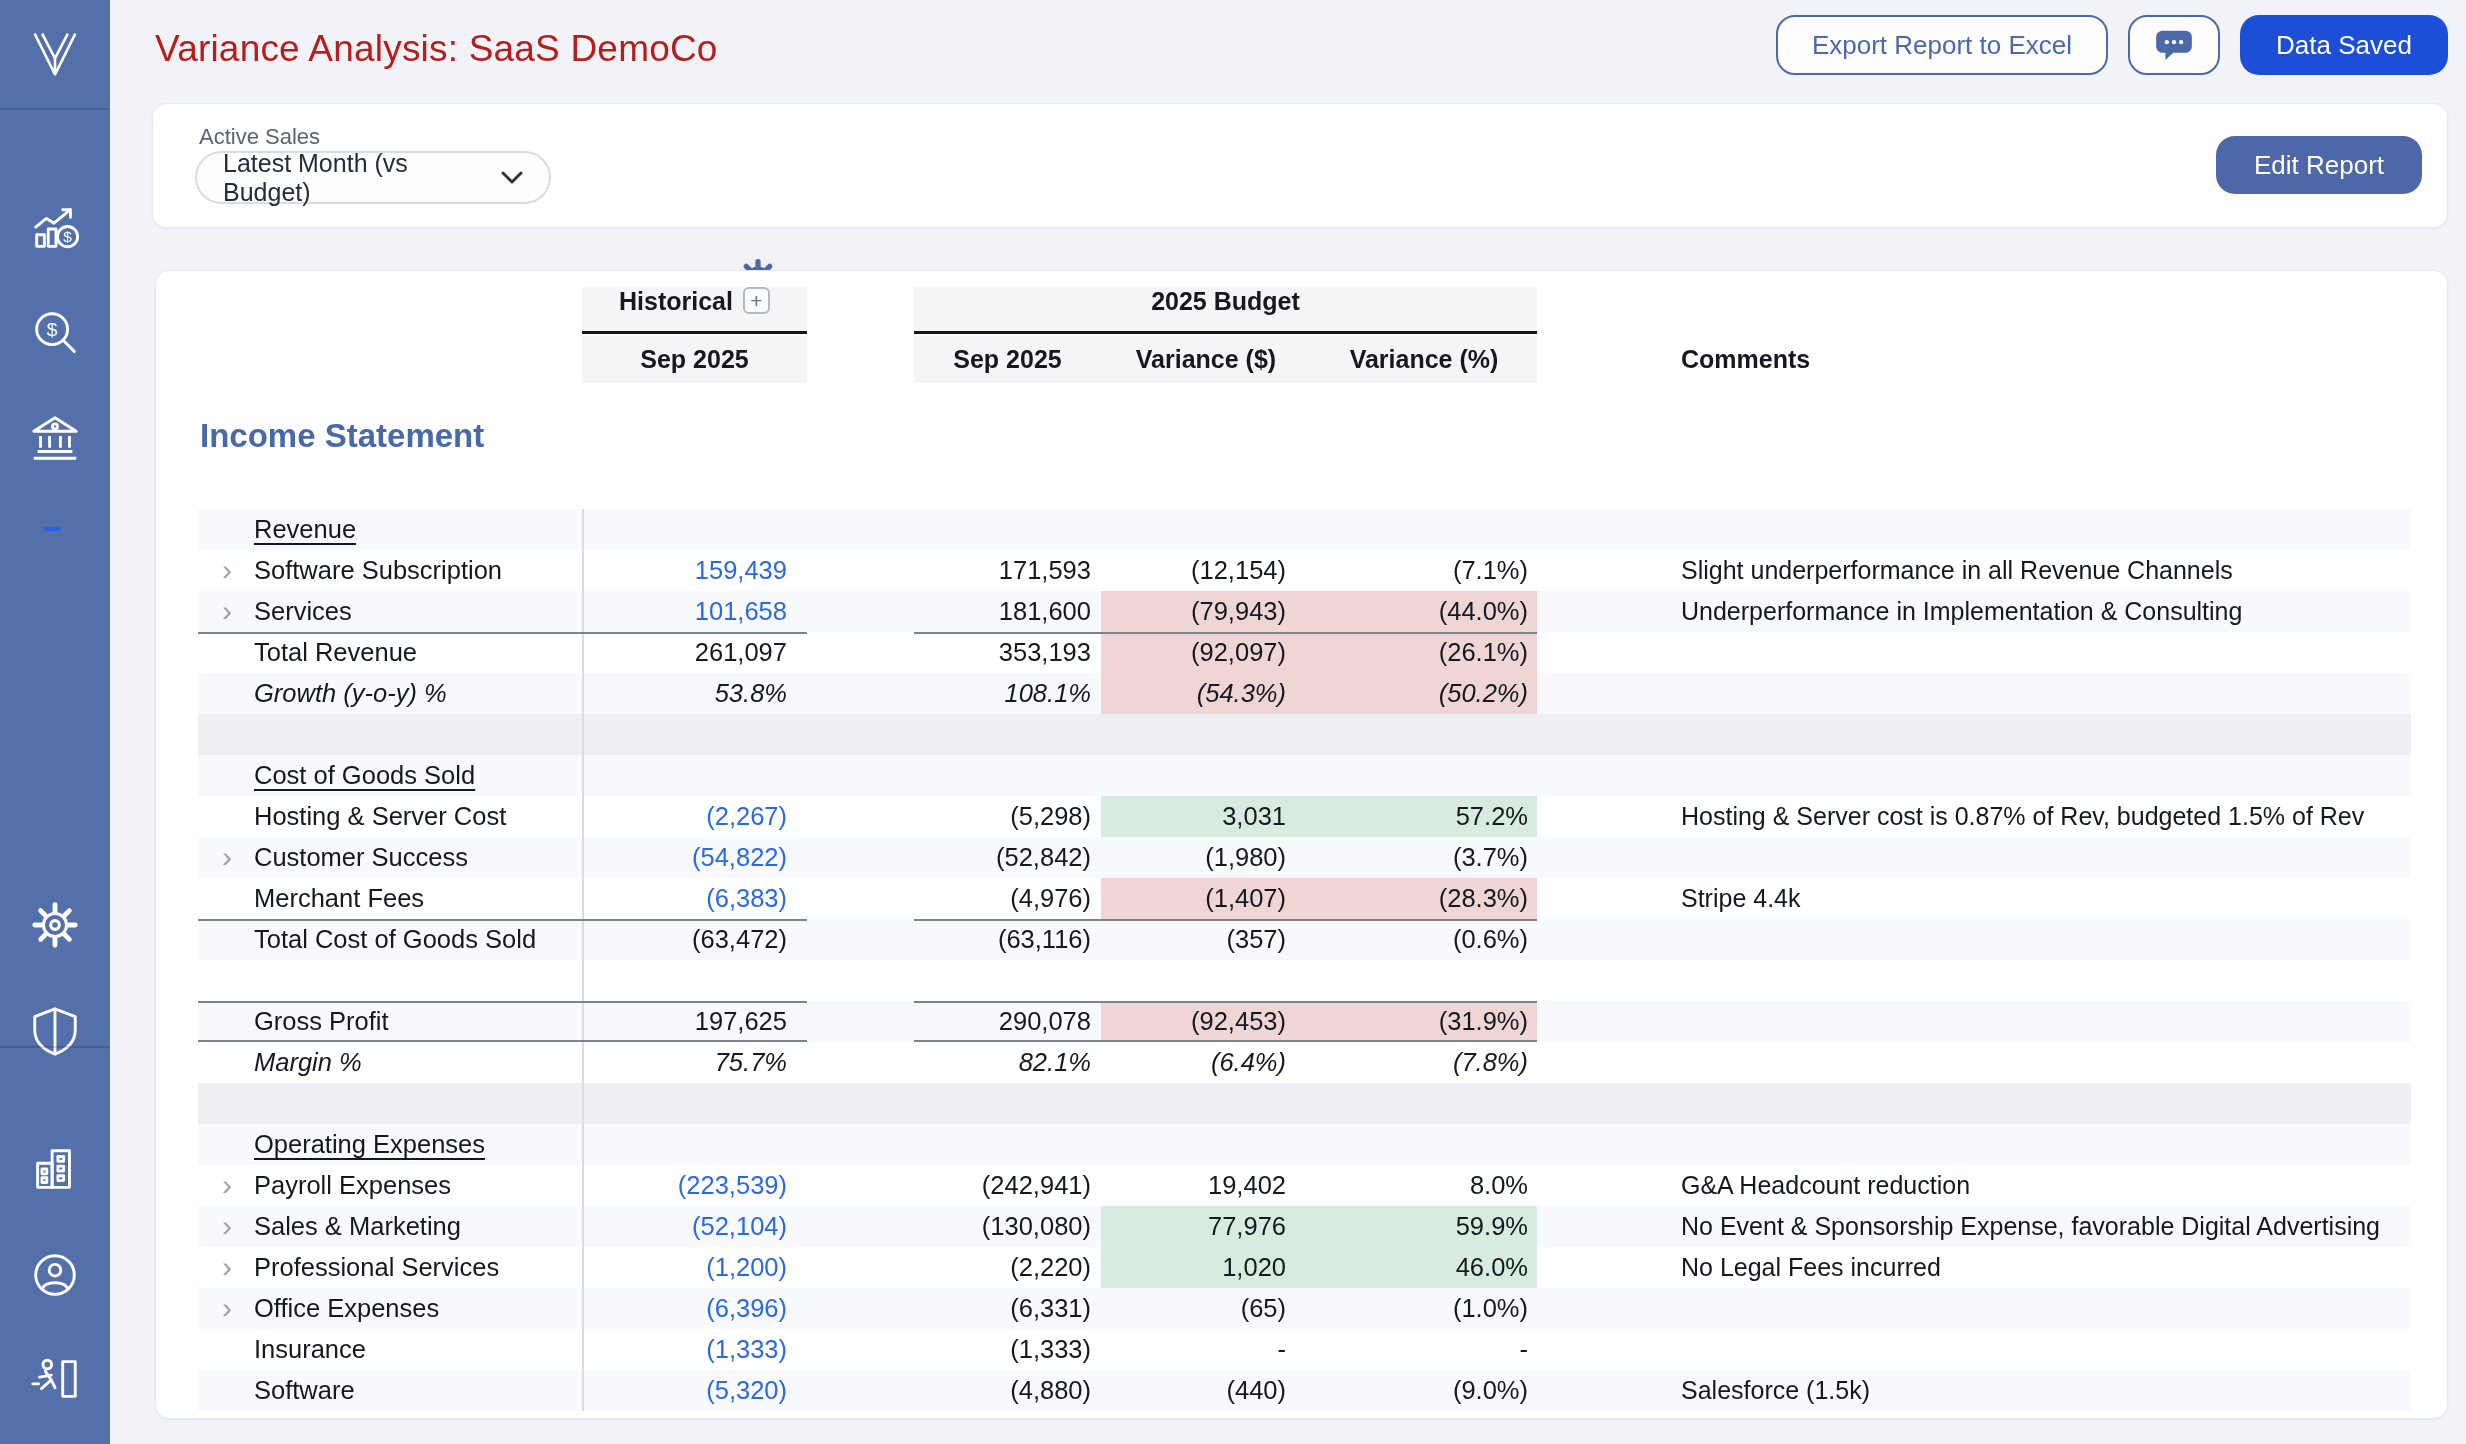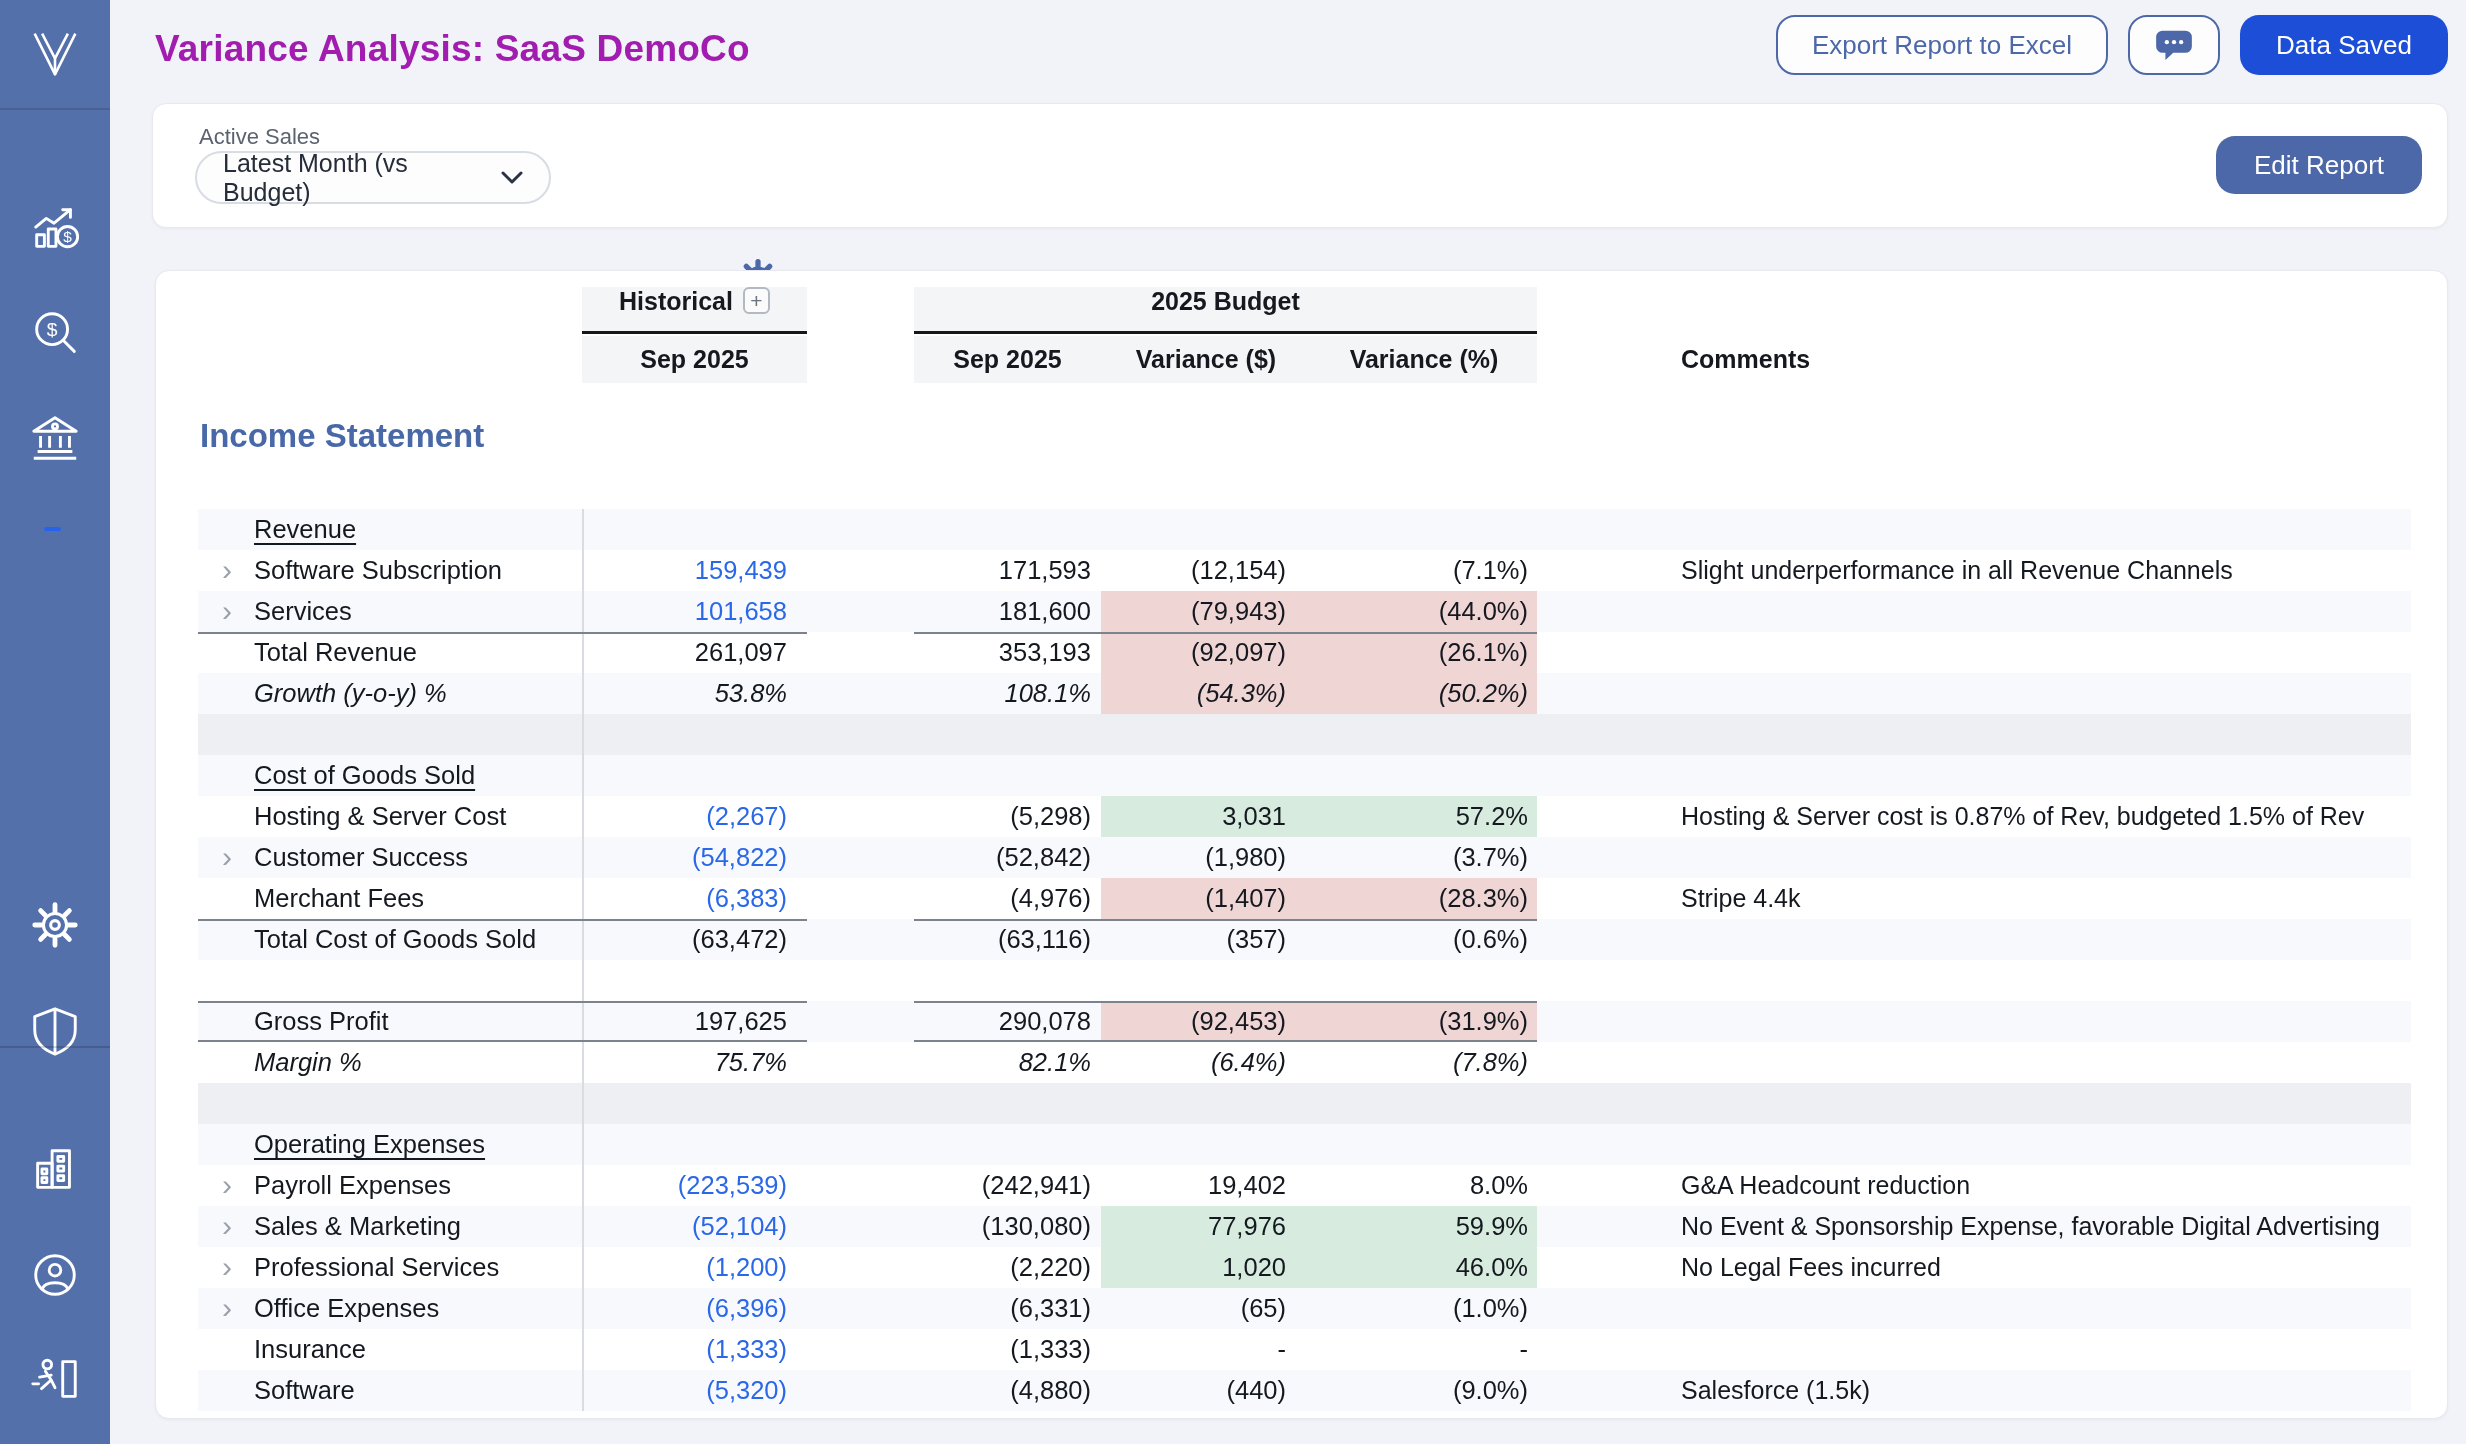--- a/index.html
+++ b/index.html
@@ -10,21 +10,21 @@
   .sidebar { position:absolute; left:0; top:0; width:110px; height:1444px; background:#5470ab; z-index:5; }
   .logo-tile { position:absolute; left:0; top:0; width:110px; height:110px;
     display:flex; align-items:center; justify-content:center; border-bottom:2px solid rgba(0,0,0,.14); cursor:pointer; }
   .side-ic { position:absolute; left:50%; transform:translateX(-50%); width:56px; height:56px;
     display:flex; align-items:center; justify-content:center; cursor:pointer; }
   .side-div { position:absolute; left:0; width:110px; height:0; border-top:2px solid rgba(0,0,0,.16); }
   .active-dash { position:absolute; left:44px; top:527px; width:17px; height:4px; border-radius:2px; background:#2563eb; }
 
   
   .topbar { position:absolute; left:110px; top:0; width:2356px; height:100px; }
-  .page-title { position:absolute; left:45px; top:28px; font-size:37px; font-weight:bold; color:#a21caf; letter-spacing:.2px; }
+  .page-title { position:absolute; left:45px; top:28px; font-size:37px; font-weight:normal; color:#b91c1c; letter-spacing:.2px; }
   .btn { display:flex; align-items:center; justify-content:center; cursor:pointer; border-radius:19px; font-size:26px; }
   .btn-outline { position:absolute; top:15px; height:60px; border:2px solid #4d68a8; color:#4d68a8; background:#fdfdfe; }
   #export-btn { left:1666px; width:332px; }
   #chat-btn { left:2018px; width:92px; }
   #saved-btn { position:absolute; left:2130px; top:15px; width:208px; height:60px; background:#1d4ed8; color:#ffffff; border:none; }
 
   
   .card { position:absolute; background:#ffffff; border:1px solid #e7e9ee; border-radius:14px;
     box-shadow:0 1px 3px rgba(30,40,70,.05); }
   #report-card { left:152px; top:103px; width:2296px; height:125px; }
@@ -252,20 +252,21 @@
         <div class="trow grid item shade">
     <div class="cell c-label">
       <span class="chev">›</span>
       <span class="lbl">Services</span>
     </div>
     <div class="cell num c-hist blueval">101,658</div>
     <div class="cell"></div>
     <div class="cell num c-bud">181,600</div>
     <div class="cell num c-vard hl-neg">(79,943)</div>
     <div class="cell num c-varp hl-neg">(44.0%)</div>
+    <div class="cell c-comment">Underperformance in Implementation &amp; Consulting</div>
   </div>
         <div class="trow grid total">
     <div class="cell c-label">
 
       <span class="lbl">Total Revenue</span>
     </div>
     <div class="cell num c-hist">261,097</div>
     <div class="cell"></div>
     <div class="cell num c-bud">353,193</div>
     <div class="cell num c-vard hl-neg">(92,097)</div>

